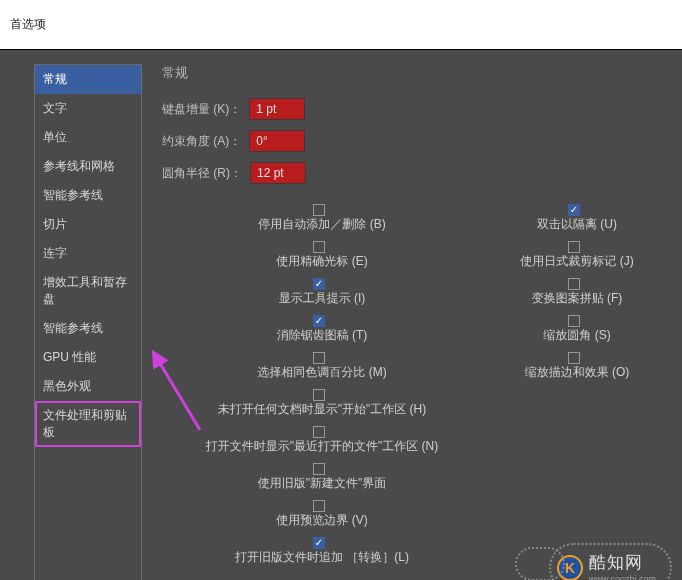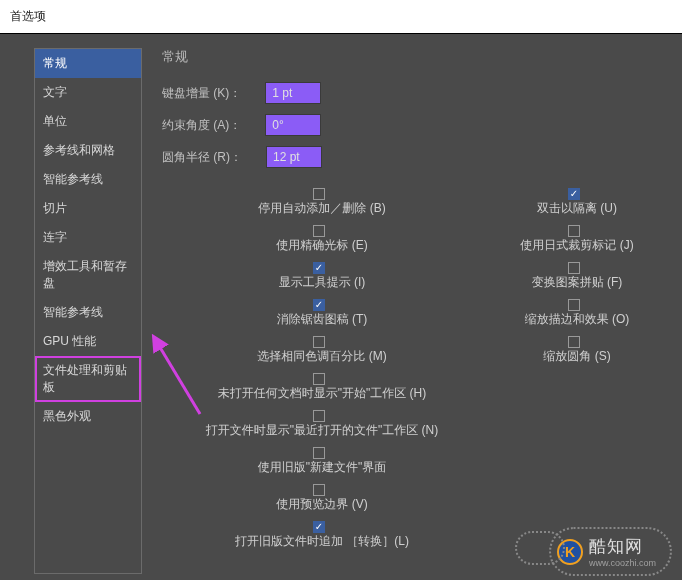--- a/index.html
+++ b/index.html
@@ -7,21 +7,21 @@
   width: 682px; height: 580px;
   font-family: "Microsoft YaHei", Arial, sans-serif;
   font-size: 12px;
   background: #4a4a4a;
   color: #c8c8c8;
   overflow: hidden;
 }
 .title-bar {
   background: #fff;
   color: #222;
-  padding: 8px 10px;
+  padding: 16px 10px;
   font-size: 12px;
   border-bottom: 1px solid #000;
 }
 .dialog-body {
   display: flex;
   padding: 14px 10px 10px 34px;
   background: #4a4a4a;
   height: 550px;
   position: relative;
 }
@@ -54,25 +54,25 @@
   font-size: 13px;
   margin-bottom: 16px;
 }
 .field-row {
   display: flex;
   align-items: center;
   margin-bottom: 10px;
 }
 .field-label {
   color: #c0c0c0;
-  margin-right: 24px;
+  margin-right: 8px;
   font-size: 12px;
 }
 .field-input {
-  background: #8b5cf6;
+  background: #b91c1c;
   border: 1px solid #3a3a3a;
   color: #e0e0e0;
   padding: 3px 6px;
   width: 56px;
   font-size: 12px;
 }
 .checkbox-cols {
   display: flex;
   margin-top: 20px;
 }
@@ -173,22 +173,22 @@
       <div class="sidebar-item active">常规</div>
       <div class="sidebar-item">文字</div>
       <div class="sidebar-item">单位</div>
       <div class="sidebar-item">参考线和网格</div>
       <div class="sidebar-item">智能参考线</div>
       <div class="sidebar-item">切片</div>
       <div class="sidebar-item">连字</div>
       <div class="sidebar-item">增效工具和暂存盘</div>
       <div class="sidebar-item">智能参考线</div>
       <div class="sidebar-item">GPU 性能</div>
+      <div class="sidebar-item">黑色外观</div>
       <div class="sidebar-item highlighted">文件处理和剪贴板</div>
-      <div class="sidebar-item">黑色外观</div>
     </div>
 
   <div class="main">
     <div class="section-title">常规</div>
 
     <div id="fields">
         <div class="field-row">
           <span class="field-label">键盘增量 (K)：</span>
           <input class="field-input" value="1 pt" style="">
         </div>
@@ -253,25 +253,25 @@
           <div class="checkbox-row">
             <span class="chk"></span>
             <span class="chk-label">使用日式裁剪标记 (J)</span>
           </div>
           <div class="checkbox-row">
             <span class="chk"></span>
             <span class="chk-label">变换图案拼贴 (F)</span>
           </div>
           <div class="checkbox-row">
             <span class="chk"></span>
+            <span class="chk-label">缩放圆角 (S)</span>
+          </div>
+          <div class="checkbox-row">
+            <span class="chk"></span>
             <span class="chk-label">缩放描边和效果 (O)</span>
-          </div>
-          <div class="checkbox-row">
-            <span class="chk"></span>
-            <span class="chk-label">缩放圆角 (S)</span>
           </div>
         </div>
     </div>
 
     <button class="reset-btn">重置所有警告对话框 (D)</button>
   </div>
 
   <svg class="arrow" width="80" height="90">
     <defs>
       <marker id="ahead" markerWidth="10" markerHeight="10" refX="2" refY="3" orient="auto">

